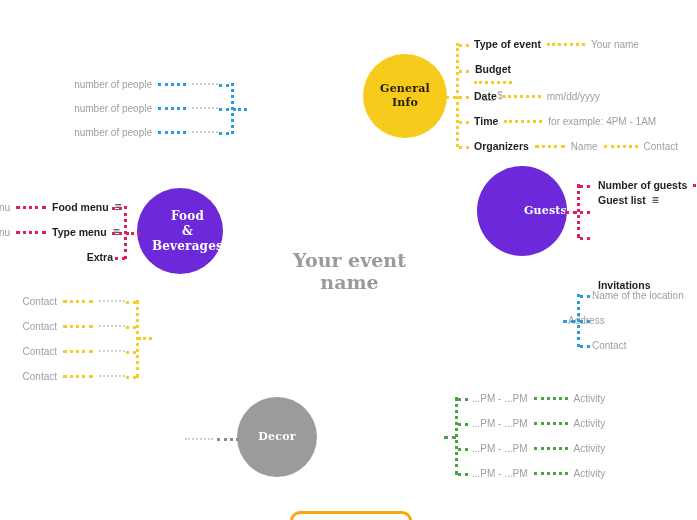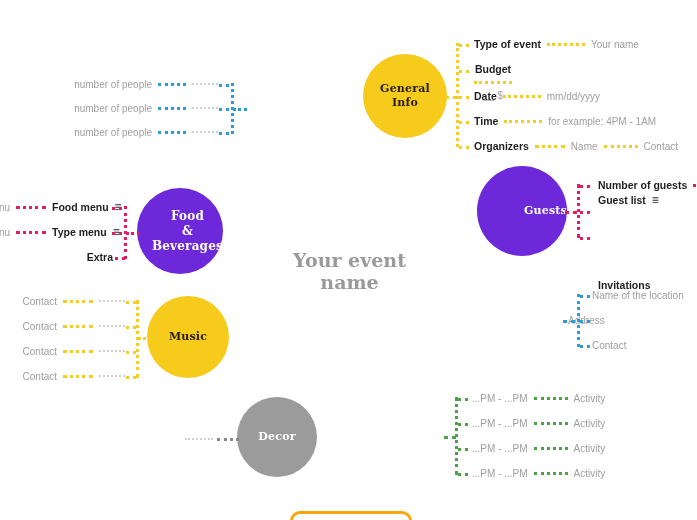--- a/index.html
+++ b/index.html
@@ -153,23 +153,20 @@
   </div>
   <div class="row" style="right:584px;top:257px;">
     <span class="t-bold">Extra</span>
   </div>
   <div class="stub c-pink w10" style="left:112px;top:207px;"></div>
   <div class="stub c-pink w10" style="left:112px;top:232px;"></div>
   <div class="stub c-pink w10" style="left:115px;top:257px;"></div>
   <div class="dot-v c-pink" style="left:124px;top:206px;height:53px;"></div>
   <div class="stub c-pink w14" style="left:126px;top:232px;"></div>
 
-  <div class="node n-yellow small" style="left:147px;top:296px;width:82px;height:82px;">
-    <span>Music</span>
-  </div>
   <div class="row" style="right:572px;top:301px;">
     <span class="t-gray">Contact</span>
     <div class="dot-h c-yellow w30"></div>
     <div class="dash-h w26"></div>
   </div>
   <div class="row" style="right:572px;top:326px;">
     <span class="t-gray">Contact</span>
     <div class="dot-h c-yellow w30"></div>
     <div class="dash-h w26"></div>
   </div>

